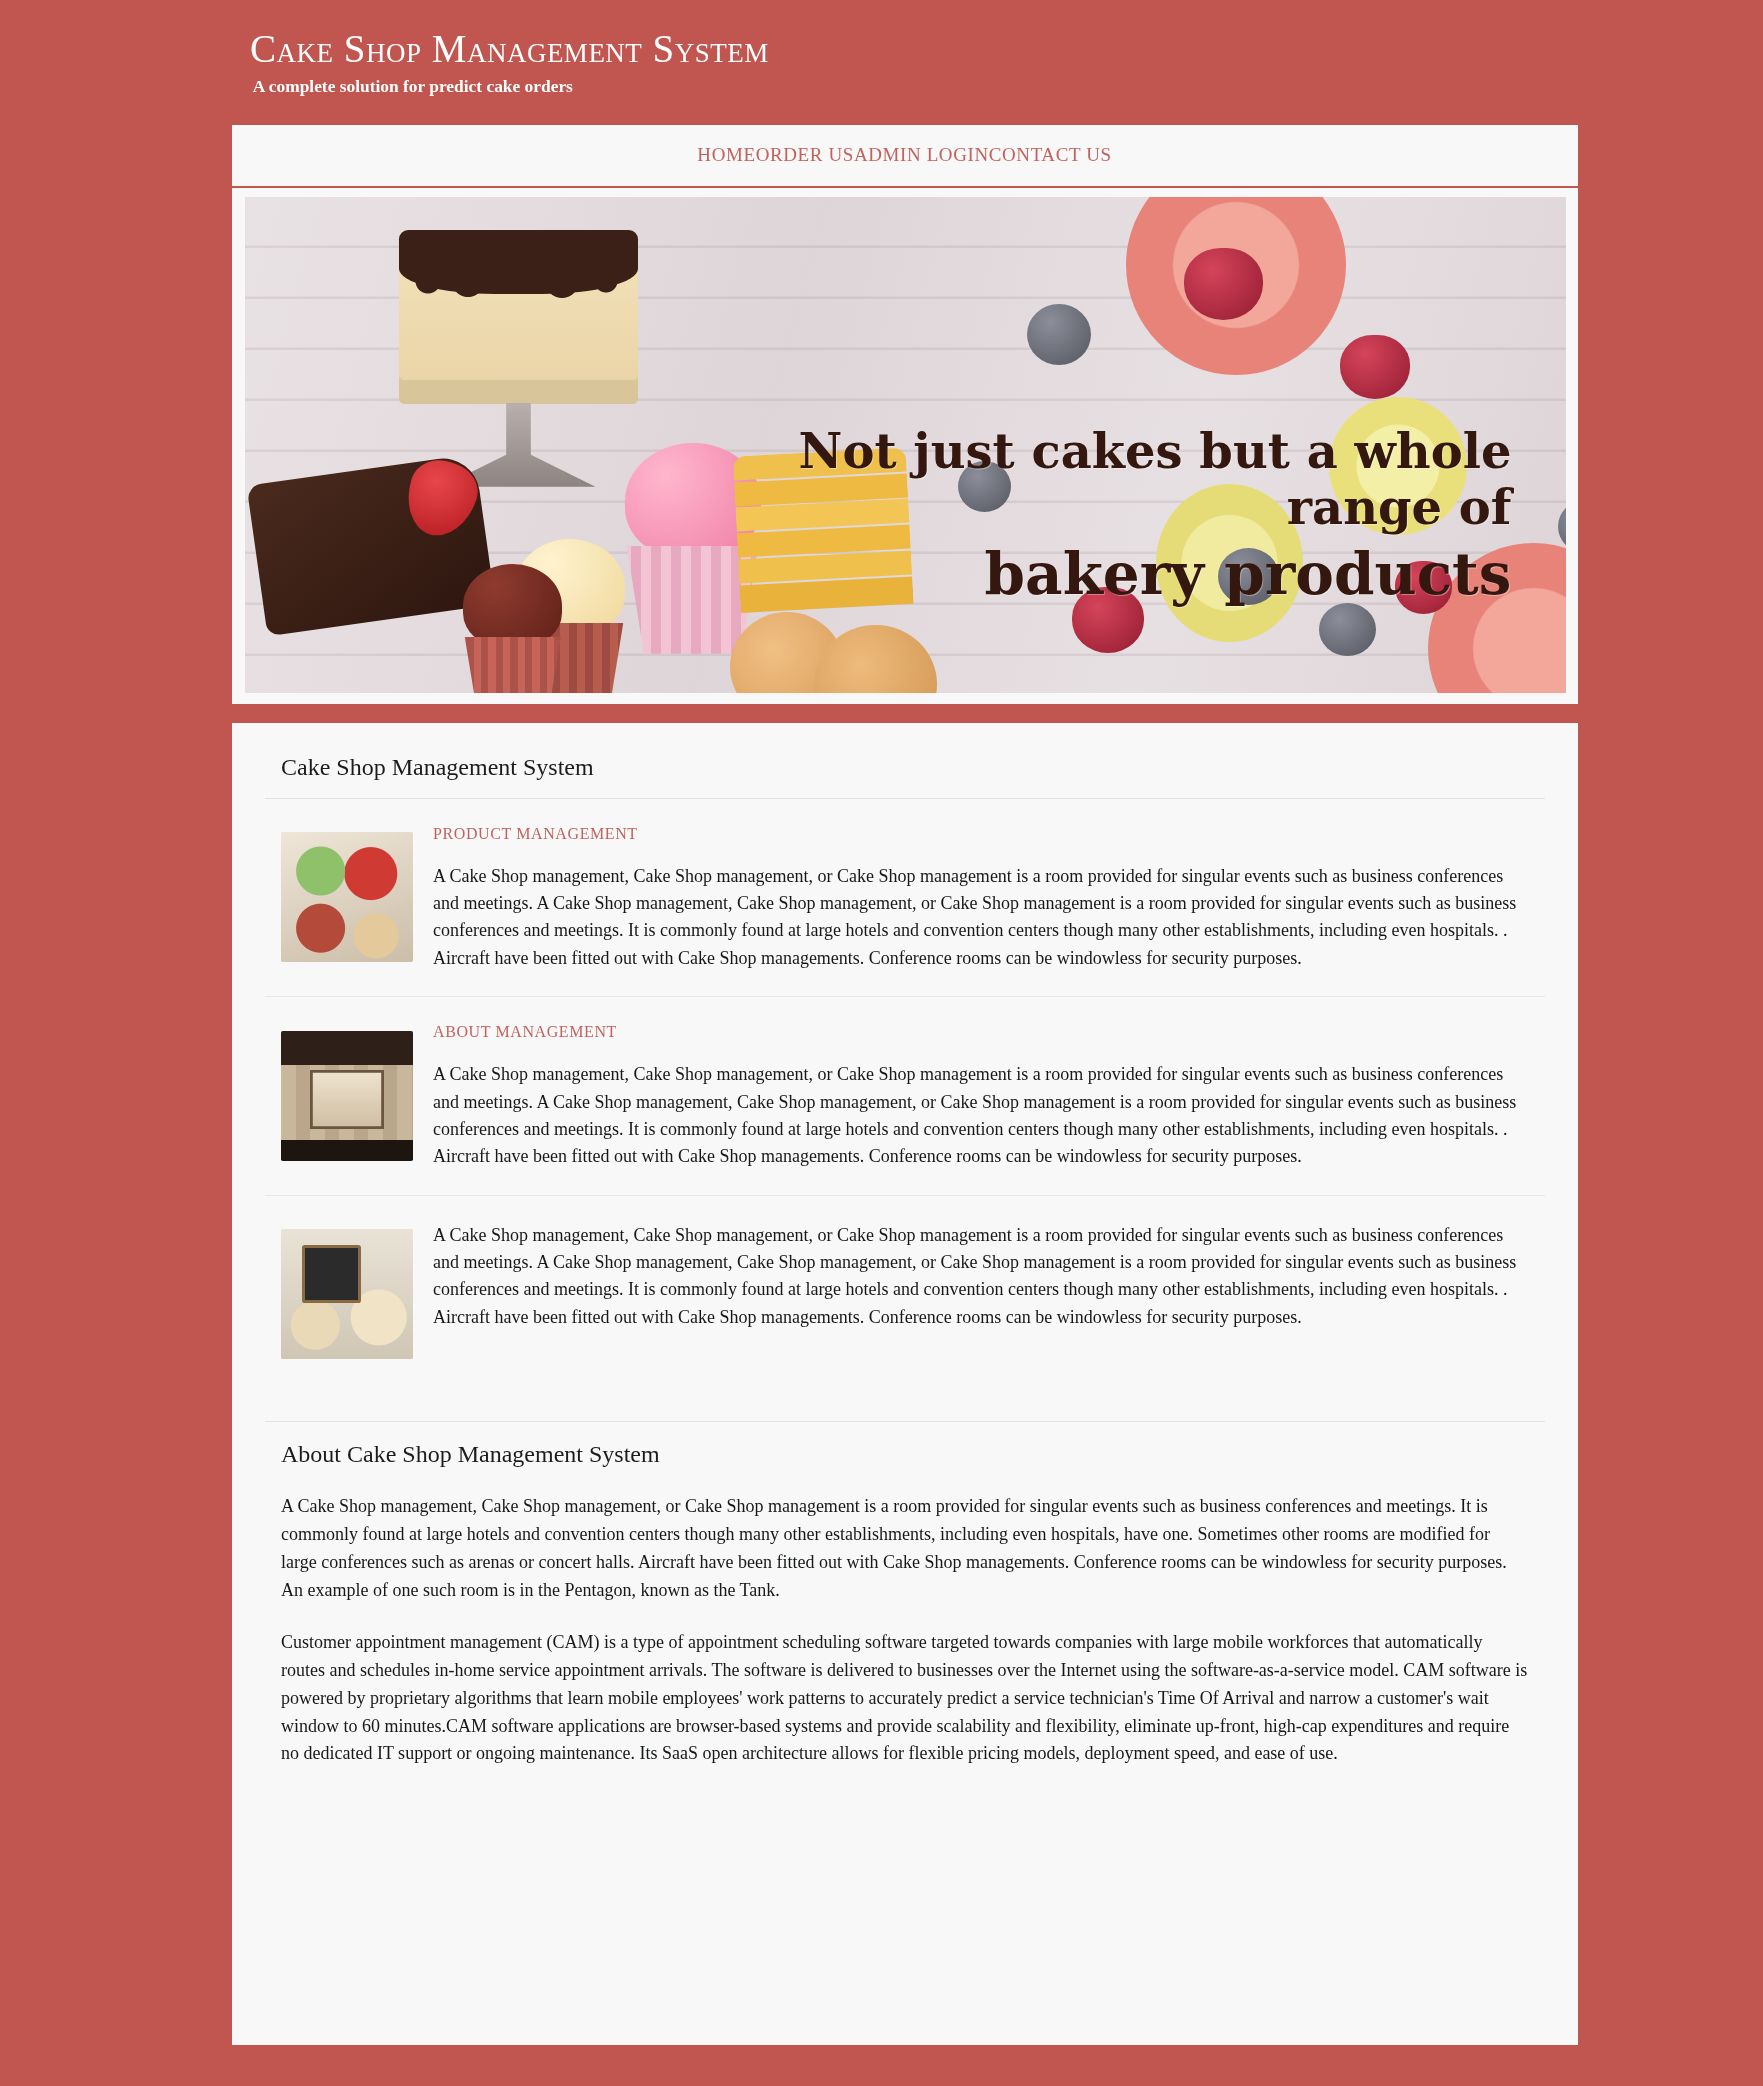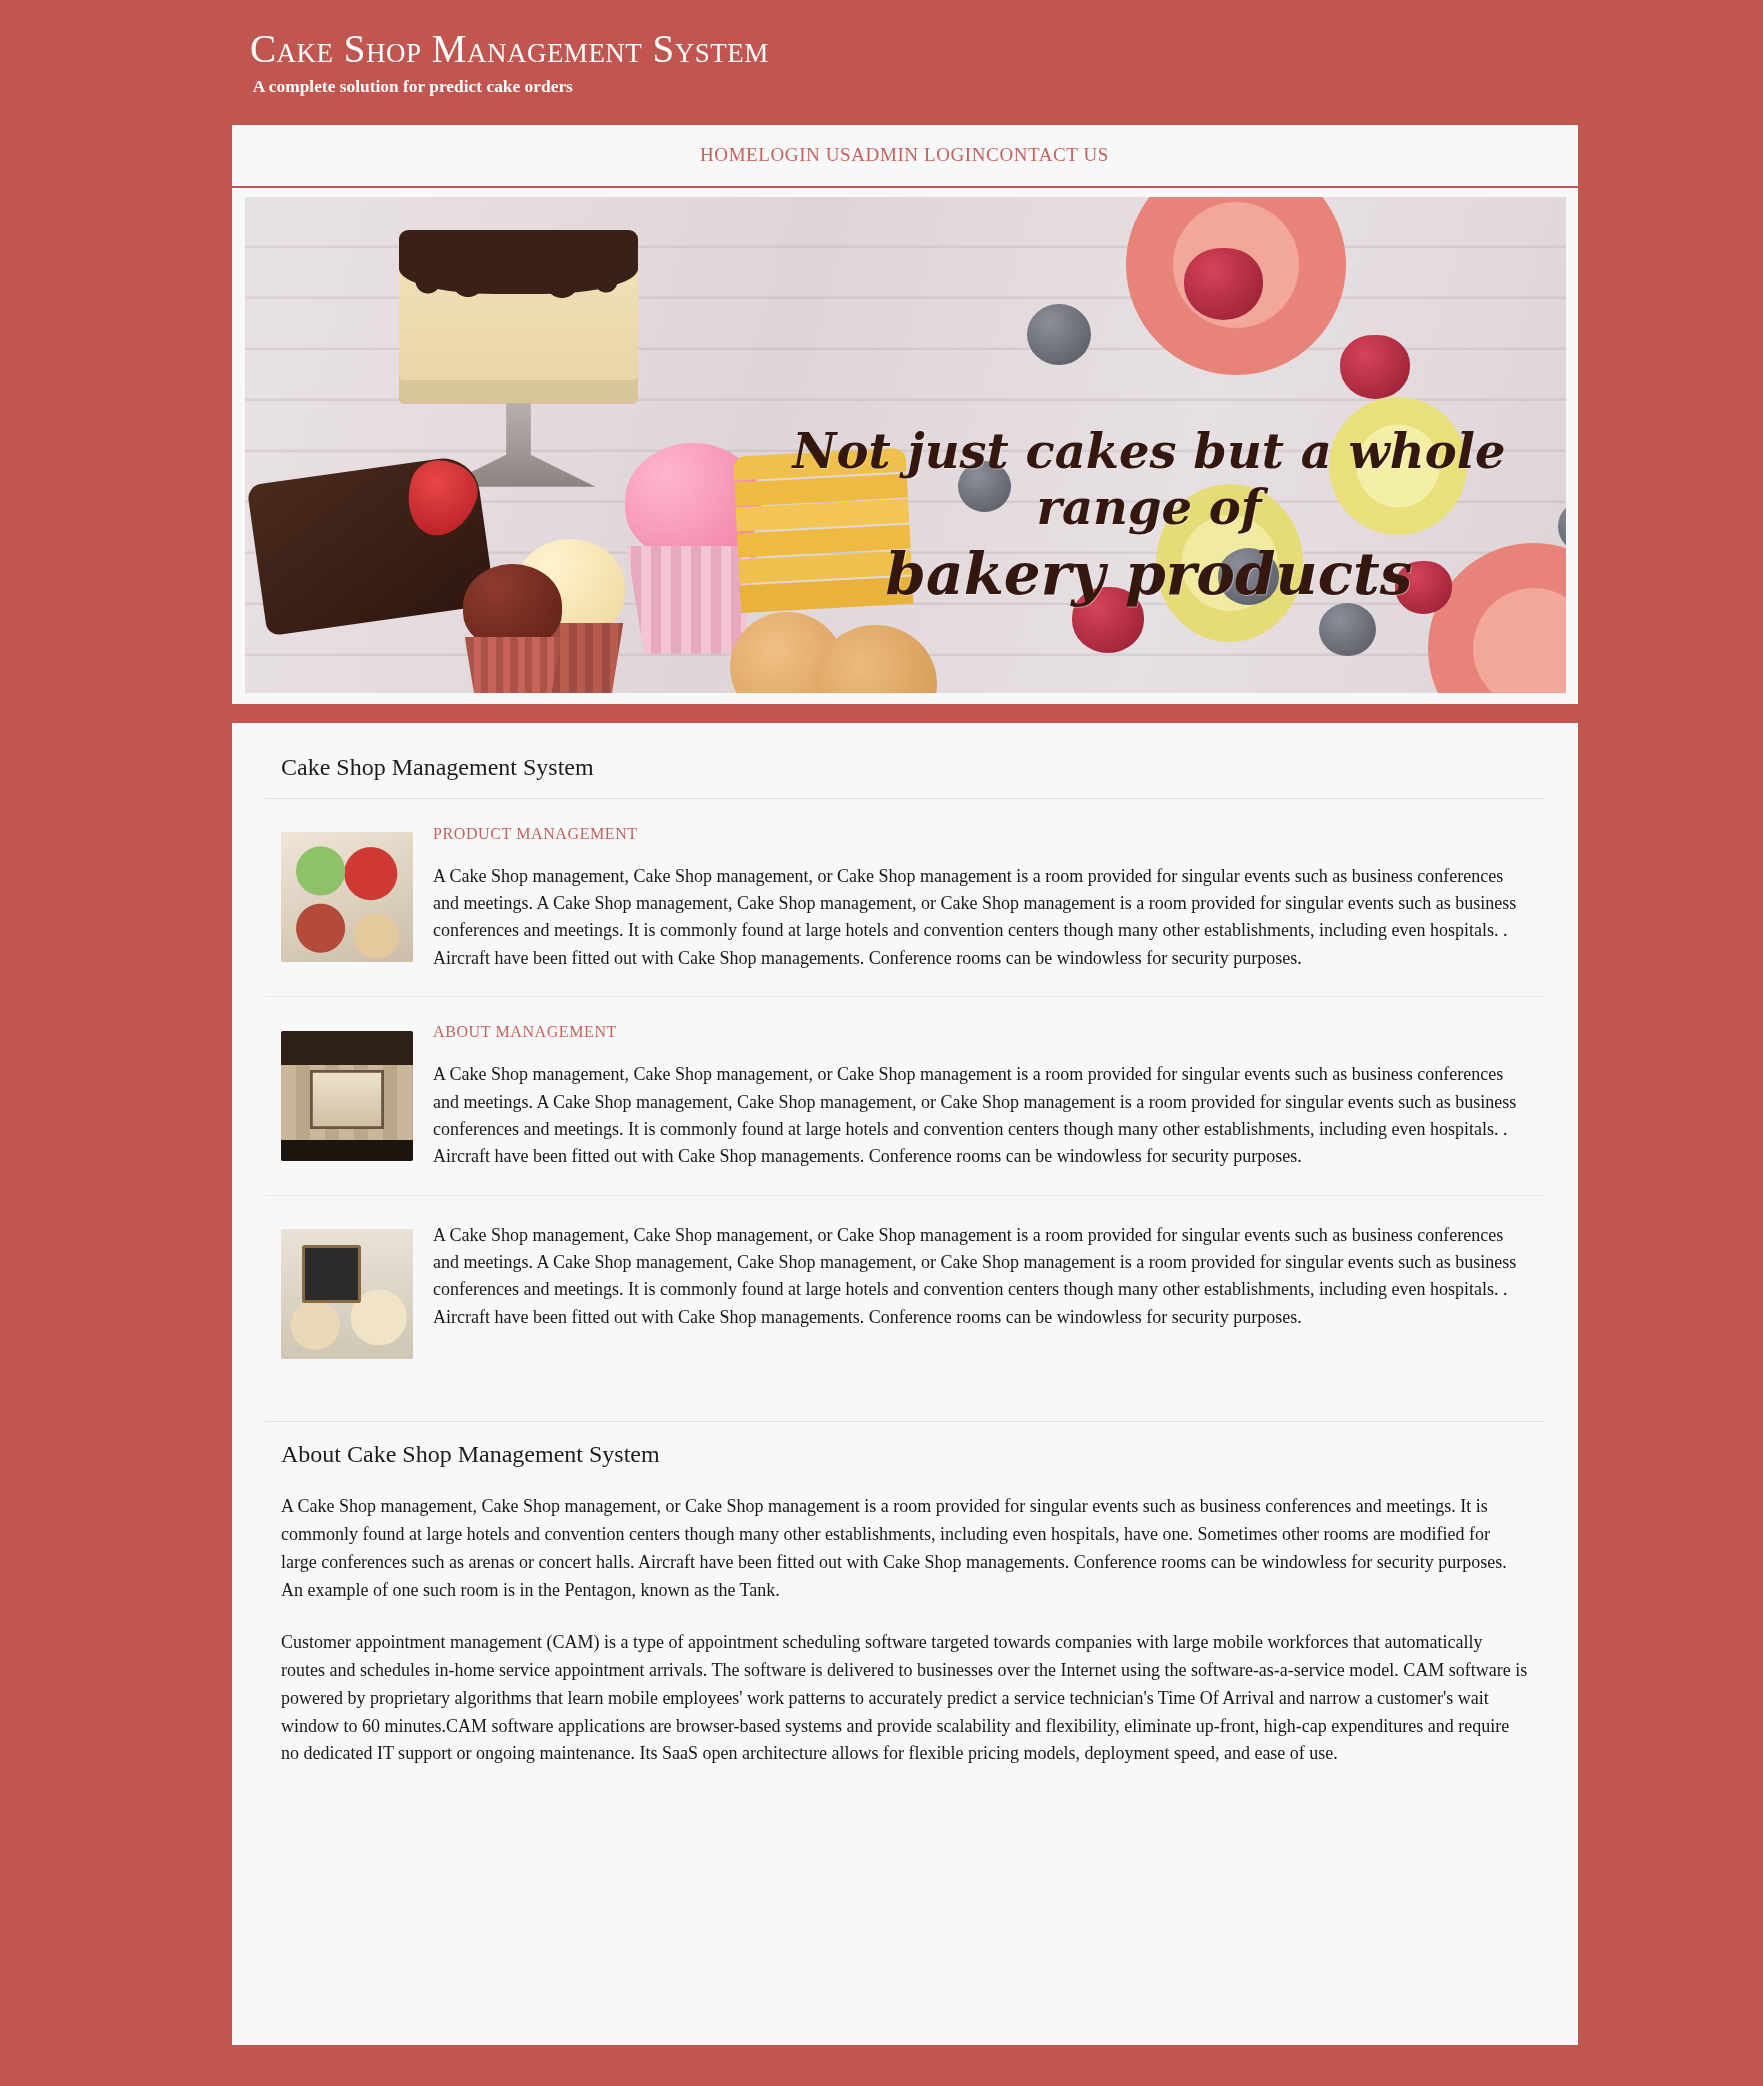--- a/index.html
+++ b/index.html
@@ -211,25 +211,24 @@
   .d3 { left: 973px; top: 351px; width: 61px; height: 57px; }
   .d4 { left: 1074px; bottom: 37px; width: 57px; height: 53px; }
   .d5 { left: 1313px; top: 303px; width: 55px; height: 53px; }
 
   .banner-script {
     position: absolute;
     left: 542px; top: 226px;
     width: 725px;
     color: #34180f;
     font-family: "DejaVu Serif", "Liberation Serif", serif;
-    font-style: italic;
     font-weight: bold;
     font-size: 48px;
     line-height: 1.18;
-    text-align: center;
+    text-align: right;
     text-shadow: 0.9px 0.9px 0 rgba(255,255,255,0.35);
   }
   .banner-script .l2 { display: block; font-size: 58px; margin-top: 3.7px; }
 
   
   .content-card {
     width: 1346px;
     margin: 16.5px auto 0 auto;
     background: #f8f8f8;
     padding: 31px 33px 55px 33px;
@@ -333,21 +332,21 @@
 <div class="page">
 
   <header class="site-header">
     <h1 class="site-title">Cake Shop Management System</h1>
     <div class="site-subtitle">A complete solution for predict cake orders</div>
   </header>
 
   <div class="nav-wrap">
     <nav class="nav">
       <a class="nav-item">HOME</a>
-      <a class="nav-item">LOGIN US</a>
+      <a class="nav-item">ORDER US</a>
       <a class="nav-item">ADMIN LOGIN</a>
       <a class="nav-item">CONTACT US</a>
     </nav>
   </div>
 
   <div class="banner-frame">
     <div class="banner">
       <div class="banner-bg"></div>
 
       <div class="b cake-stand"></div>

